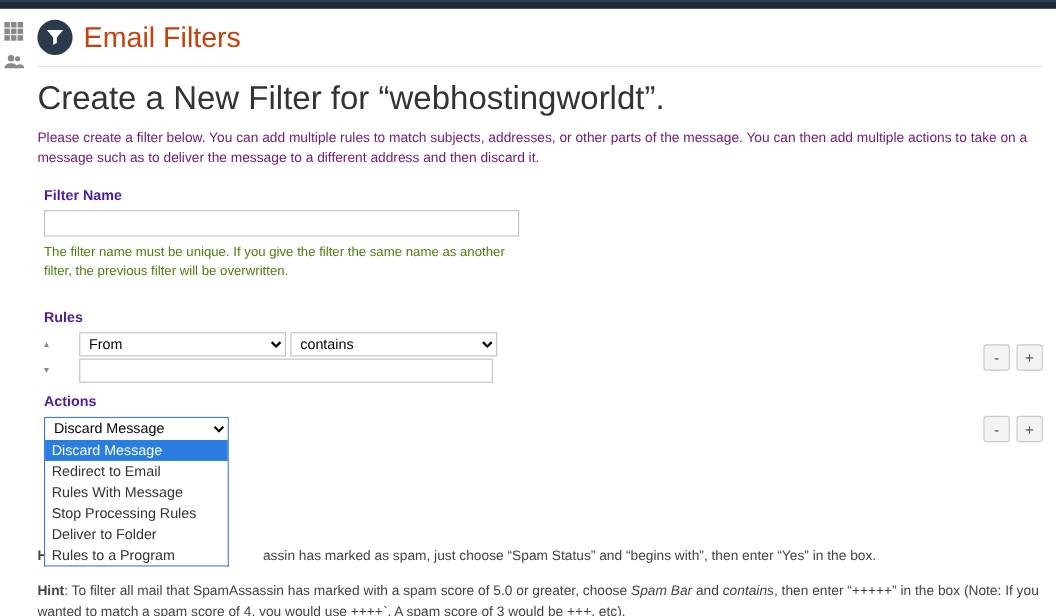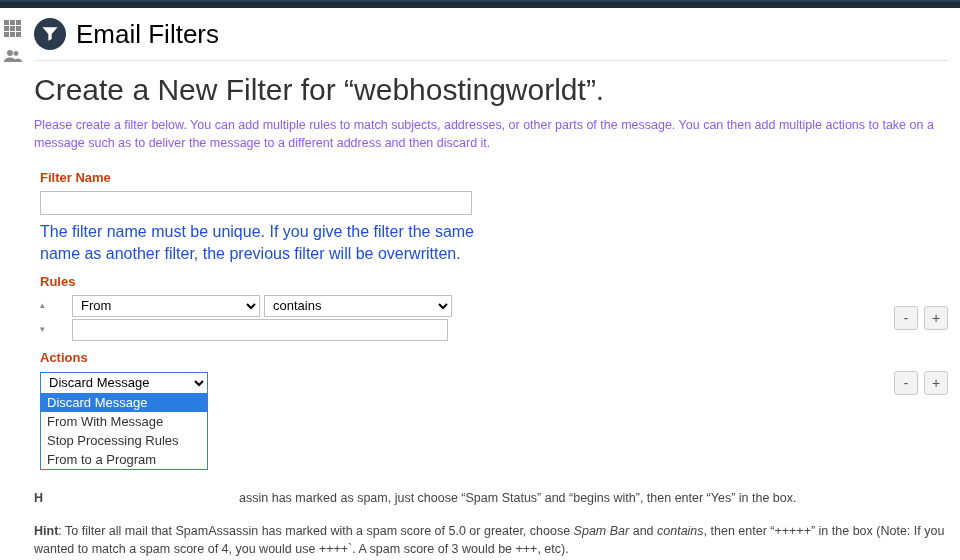--- a/index.html
+++ b/index.html
@@ -6,28 +6,28 @@
 body { font-family: -apple-system, BlinkMacSystemFont, "Segoe UI", Arial, sans-serif; font-size: 13px; color: #333; background: #fff; }
 .topbar { height: 8px; background: #1d2b39; border-top: 2px solid #2a4058; }
 .leftcol { position: absolute; left: 0; top: 8px; width: 28px; }
 .grid-icon { display: grid; grid-template-columns: repeat(3, 5px); grid-template-rows: repeat(3, 5px); gap: 1px; margin: 12px 0 12px 4px; }
 .grid-icon span { background: #888; }
 .people-icon { margin-left: 3px; color: #8a8a8a; }
 .main { margin-left: 34px; padding: 8px 12px 20px 0; }
 .titlebar { display: flex; align-items: center; padding: 2px 0 6px 0; }
 .logo { width: 32px; height: 32px; border-radius: 50%; background: #2b3b4d; display: flex; align-items: center; justify-content: center; margin-right: 10px; }
 .logo svg { width: 20px; height: 20px; }
-h1.page-title { font-size: 26px; font-weight: 400; color: #000000; }
+h1.page-title { font-size: 26px; font-weight: 400; color: #c2410c; }
 hr.sep { border: none; border-top: 1px solid #e2e2e2; margin: 4px 0 12px 0; }
 h2.section-title { font-size: 30px; font-weight: 400; color: #333; margin-bottom: 10px; }
-p.intro { font-size: 12.5px; color: #8b5cf6; margin-bottom: 18px; line-height: 1.4; }
+p.intro { font-size: 12.5px; color: #701a75; margin-bottom: 18px; line-height: 1.4; }
 .formblock { padding-left: 6px; }
-.label { font-size: 13px; font-weight: 600; color: #c2410c; margin-bottom: 6px; display: block; }
+.label { font-size: 13px; font-weight: 600; color: #4c1d95; margin-bottom: 6px; display: block; }
 input.txt { width: 432px; height: 24px; border: 1px solid #bfbfbf; padding: 2px 6px; font-size: 13px; }
-.helptext { font-size: 16px; color: #1d4ed8; margin-top: 6px; line-height: 1.4; max-width: 440px; }
+.helptext { font-size: 12px; color: #4d7c0f; margin-top: 6px; line-height: 1.4; max-width: 440px; }
 .rules-row { display: flex; align-items: center; position: relative; }
 .arrows { display: flex; flex-direction: column; width: 12px; margin-right: 4px; color: #888; font-size: 9px; line-height: 1; }
 .arrows span { cursor: pointer; height: 14px; display: flex; align-items: center; }
 select.sel { height: 22px; border: 1px solid #bfbfbf; font-size: 13px; background: #fff; padding: 0 4px; }
 .sel-field { width: 188px; }
 .sel-cond { width: 188px; margin-left: 4px; }
 .plusminus { margin-left: auto; display: flex; gap: 6px; }
 .pm-btn { width: 24px; height: 24px; border: 1px solid #c9c9c9; background: #f3f3f3; border-radius: 3px; font-size: 14px; color: #555; cursor: pointer; display: flex; align-items: center; justify-content: center; }
 .rule-input-row { margin-left: 16px; margin-top: 2px; }
 input.rule-txt { width: 376px; height: 22px; border: 1px solid #bfbfbf; padding: 2px 6px; font-size: 13px; }
@@ -80,21 +80,21 @@
   <hr class="sep">
 
   <h2 class="section-title">Create a New Filter for “webhostingworldt”.</h2>
   <p class="intro">Please create a filter below. You can add multiple rules to match subjects, addresses, or other parts of the message. You can then add multiple actions to take on a message such as to deliver the message to a different address and then discard it.</p>
 
   <div class="formblock">
     <label class="label">Filter Name</label>
     <input class="txt" type="text" value="" style="">
     <p class="helptext">The filter name must be unique. If you give the filter the same name as another filter, the previous filter will be overwritten.</p>
 
-    <label class="label" style="margin-top:8px;">Rules</label>
+    <label class="label" style="margin-top:26px;">Rules</label>
     <div class="rules-row">
       <div class="arrows">
         <span>▴</span>
         <span style="margin-top:10px;">▾</span>
       </div>
       <div style="display:flex;flex-direction:column;padding-left:16px;">
         <div style="display:flex;">
           <select class="sel sel-field">
             <option>From</option>
           </select>
@@ -113,23 +113,25 @@
     </div>
 
     <div class="actions-wrap">
       <label class="label">Actions</label>
       <div class="rules-row">
         <select class="action-sel">
           <option>Discard Message</option>
         </select>
         <div class="dropdown-open">
           <div class="opt sel">Discard Message</div>
-          <div class="opt">From With Message</div>
+          <div class="opt">Redirect to Email</div>
+          <div class="opt">Rules With Message</div>
           <div class="opt">Stop Processing Rules</div>
-          <div class="opt">From to a Program</div>
+          <div class="opt">Deliver to Folder</div>
+          <div class="opt">Rules to a Program</div>
         </div>
         <div class="plusminus">
           <button class="pm-btn">-</button>
           <button class="pm-btn">+</button>
         </div>
       </div>
     </div>
   </div>
 
   <div class="hints">

